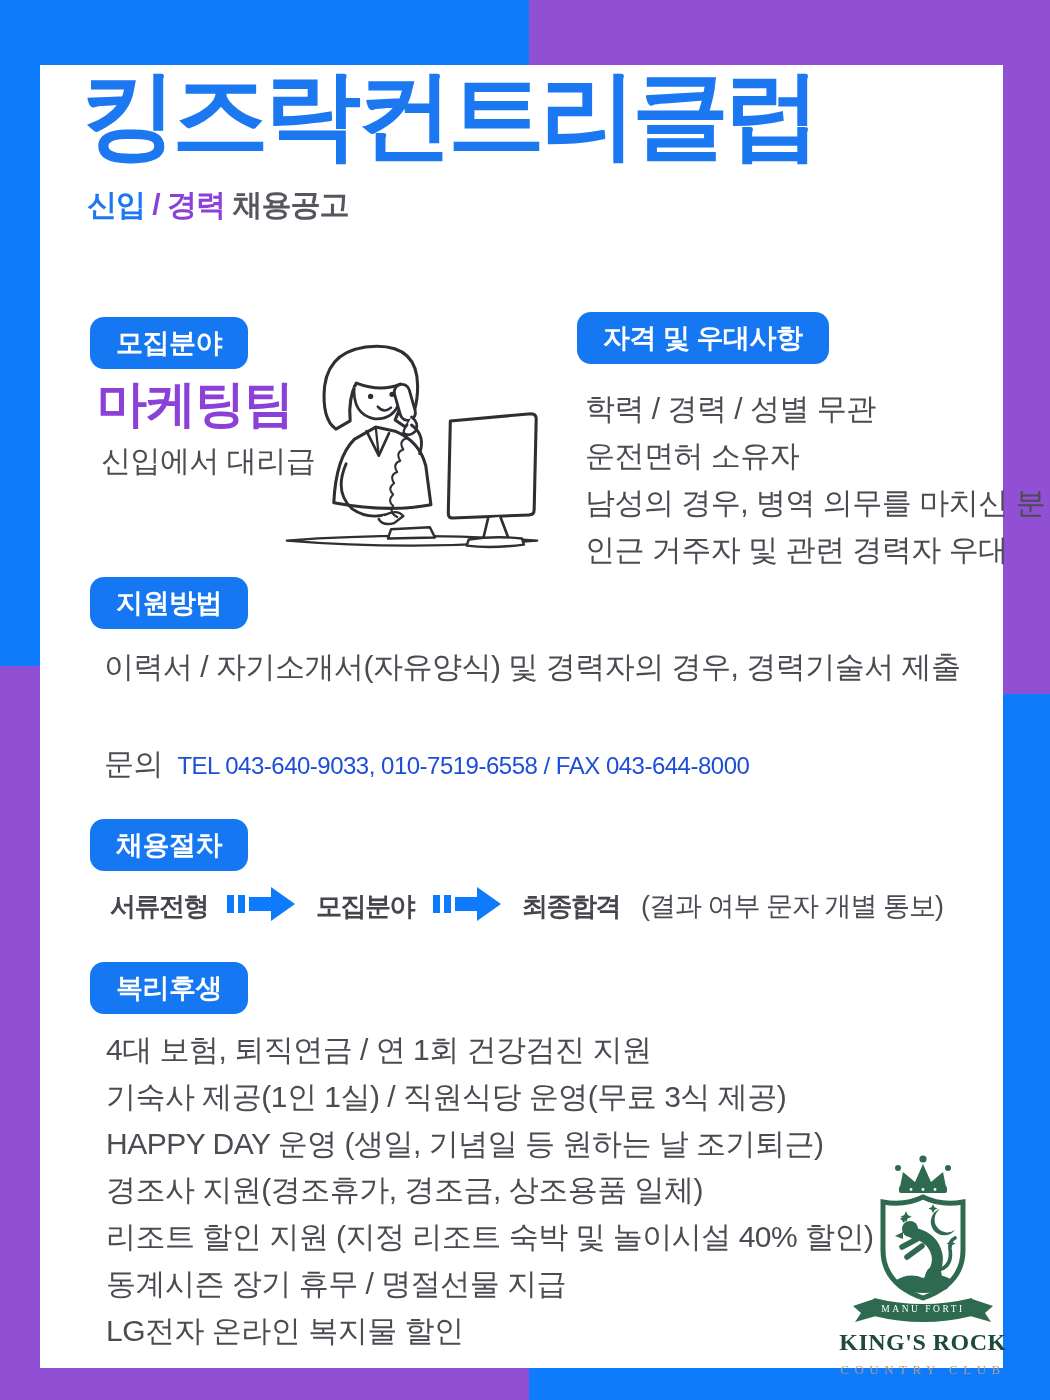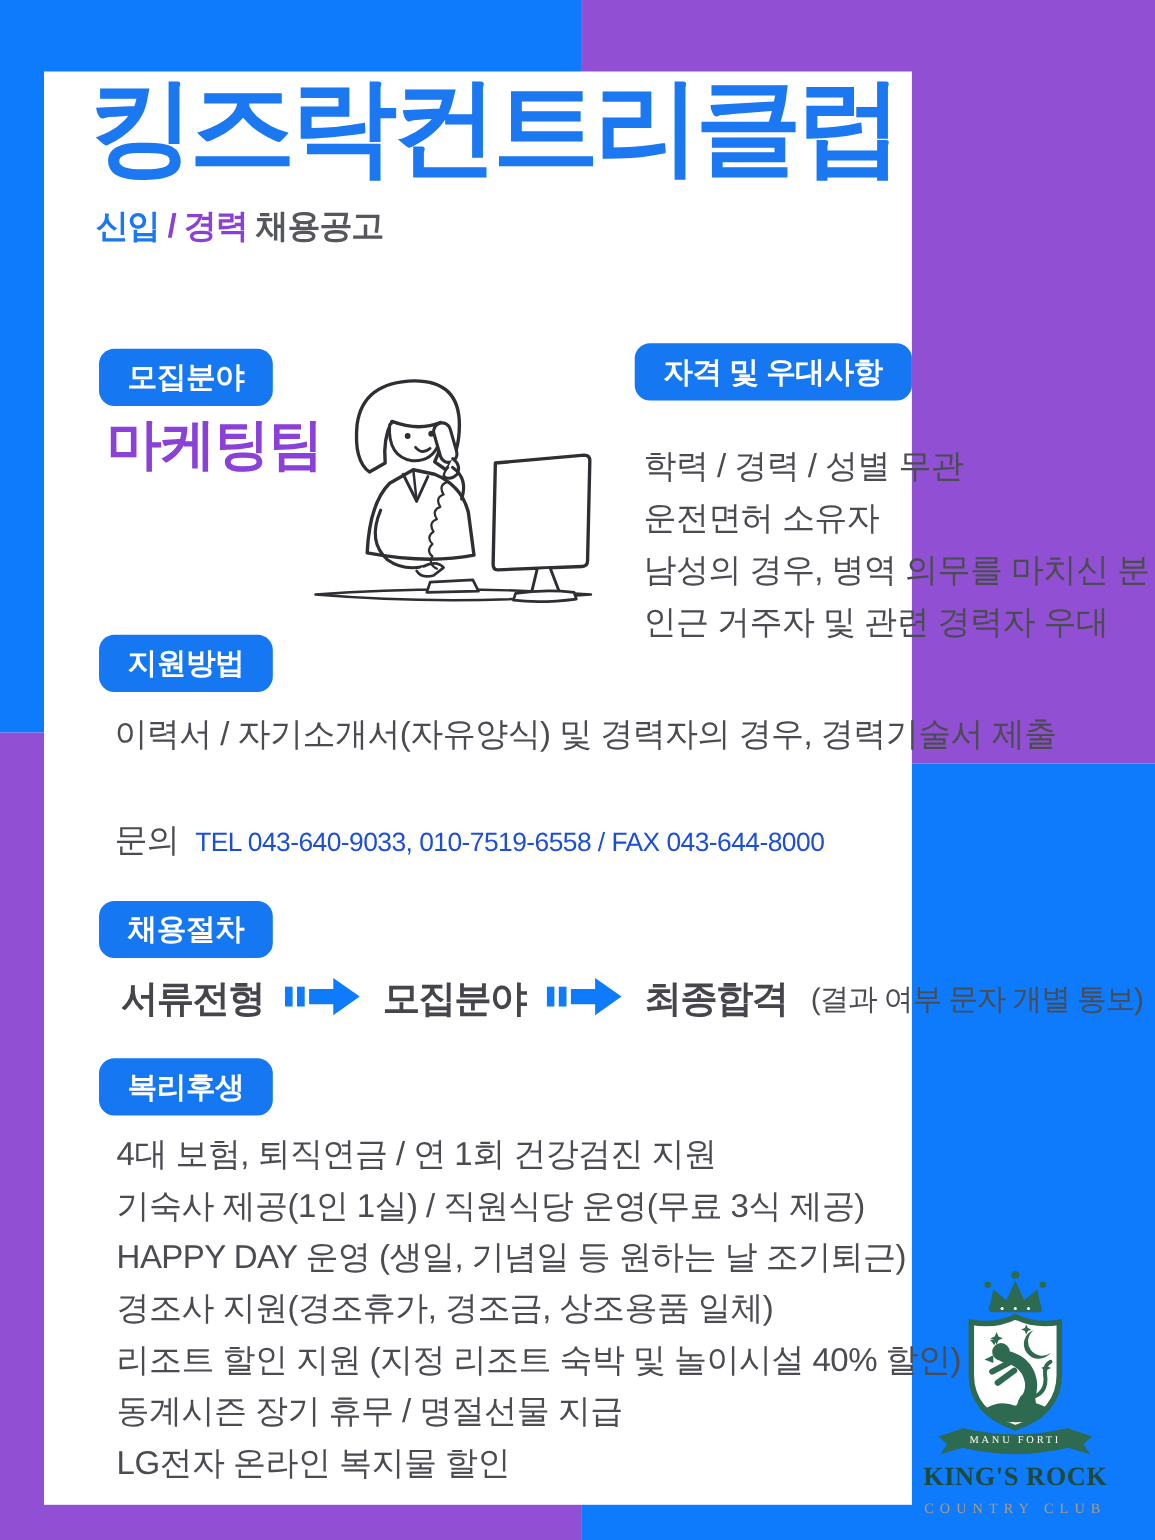--- a/index.html
+++ b/index.html
@@ -7,21 +7,21 @@
     width:1050px;height:1400px;position:relative;overflow:hidden;
     font-family:"Liberation Sans","DejaVu Sans",sans-serif;background:#ffffff;
   }
   
   .quad{position:absolute;}
   .q-tl{left:0;top:0;width:529px;height:666px;background:#0d7bfb;}
   .q-tr{left:529px;top:0;width:521px;height:694px;background:#9150d3;}
   .q-bl{left:0;top:666px;width:529px;height:734px;background:#9150d3;}
   .q-br{left:529px;top:694px;width:521px;height:706px;background:#0d7bfb;}
   
-  .card{position:absolute;left:40px;top:65px;width:789px;height:1303px;background:#ffffff;}
+  .card{position:absolute;left:40px;top:65px;width:963px;height:1303px;background:#ffffff;}
   .abs{position:absolute;}
   
   .title{left:40px;top:-4px;font-size:97px;font-weight:800;color:#1b78f0;letter-spacing:-5px;line-height:1.12;white-space:nowrap;}
   .subtitle{left:47px;top:120px;font-size:30px;font-weight:700;letter-spacing:-1px;white-space:nowrap;}
   .c-blue{color:#1b78f0;}
   .c-purple{color:#8b40d8;}
   .c-gray{color:#55565e;}
   
   .badge{position:absolute;height:52px;display:inline-flex;align-items:center;justify-content:center;
          padding:0 26px;background:#1577f1;border-radius:14px;color:#ffffff;
@@ -31,32 +31,32 @@
   .b-apply{left:50px;top:512px;font-family:Liberation Mono, monospace;}
   .b-process{left:50px;top:754px;}
   .b-benefits{left:50px;top:897px;}
   
   .team{left:57px;top:306px;font-size:50px;font-weight:800;color:#8b40d8;letter-spacing:-1px;}
   .body-line{font-size:30px;font-weight:500;color:#4b4b52;letter-spacing:-0.5px;white-space:nowrap;}
   .r-line1{left:61px;top:376px;}
   .r-line2{left:61px;top:426px;}
   .illustration{left:236px;top:268px;}
   
-  .qual-list{left:545px;top:336px;}
+  .qual-list{left:545px;top:320px;}
   .qual-list .body-line{position:static;display:block;line-height:47px;}
   
   .a-doc{left:64px;top:582px;}
   .a-email{left:64px;top:629px;white-space:nowrap;}
   .a-contact{left:64px;top:679px;white-space:nowrap;}
   .label{font-size:30px;font-weight:500;color:#4b4b52;letter-spacing:-0.5px;}
   .email-text{font-size:33px;font-weight:500;color:#8b40d8;margin-left:10px;}
   .contact-text{font-size:24px;font-weight:400;color:#1d4ed8;margin-left:10px;letter-spacing:-0.5px;}
   
   .flow{left:70px;top:820px;display:flex;align-items:center;gap:19px;white-space:nowrap;}
-  .step{font-size:34px;font-weight:600;color:#45454b;letter-spacing:-1.5px;}
+  .step{font-size:26px;font-weight:600;color:#45454b;letter-spacing:-1.5px;}
   .flow-note{font-size:27px;font-weight:500;color:#4b4b52;letter-spacing:-1px;margin-left:2px;}
   .arrow-icon{display:inline-block;}
   
   .benefits-list{left:66px;top:962px;}
   .benefits-list .body-line{position:static;display:block;line-height:46.8px;}
   
   .logo{left:788px;top:1088px;width:190px;text-align:center;}
   .logo-name{font-family:"Liberation Serif","DejaVu Serif",serif;font-size:24px;font-weight:600;
              color:#1d4a39;letter-spacing:0.5px;margin-top:0px;white-space:nowrap;}
   .logo-sub{font-family:"Liberation Serif","DejaVu Serif",serif;font-size:13px;color:#b59b7d;
@@ -75,20 +75,21 @@
   <div class="abs title">킹즈락컨트리클럽</div>
   <div class="abs subtitle">
     <span class="c-blue">신입</span>
     <span class="c-purple">/</span>
     <span class="c-purple">경력</span>
     <span class="c-gray">채용공고</span>
   </div>
 
   <div class="badge b-recruit">모집분야</div>
   <div class="abs team">마케팅팀</div>
+  <div class="abs body-line r-line1">신입에서 대리급</div>
 
   <div class="abs illustration">
     <svg width="272" height="230" viewBox="0 0 265 225">
       <g fill="none" stroke="#2e2e33" stroke-width="3" stroke-linecap="round" stroke-linejoin="round">
 
         <path d="M10 203 Q132 194 255 203 Q132 213 10 203 Z" fill="#ffffff" stroke-width="2.2"></path>
 
         <path d="M170 86 L249 79 Q254 79 254 84 L252 173 Q252 178 247 178 L172 181 Q168 181 168 176 Z" fill="#ffffff"></path>
         <path d="M207 181 L202 202 L227 201 L219 180" fill="#ffffff" stroke-width="2.6"></path>
         <path d="M188 202 Q213 198 240 201 L242 207 Q210 211 186 208 Z" fill="#ffffff" stroke-width="2.4"></path>

